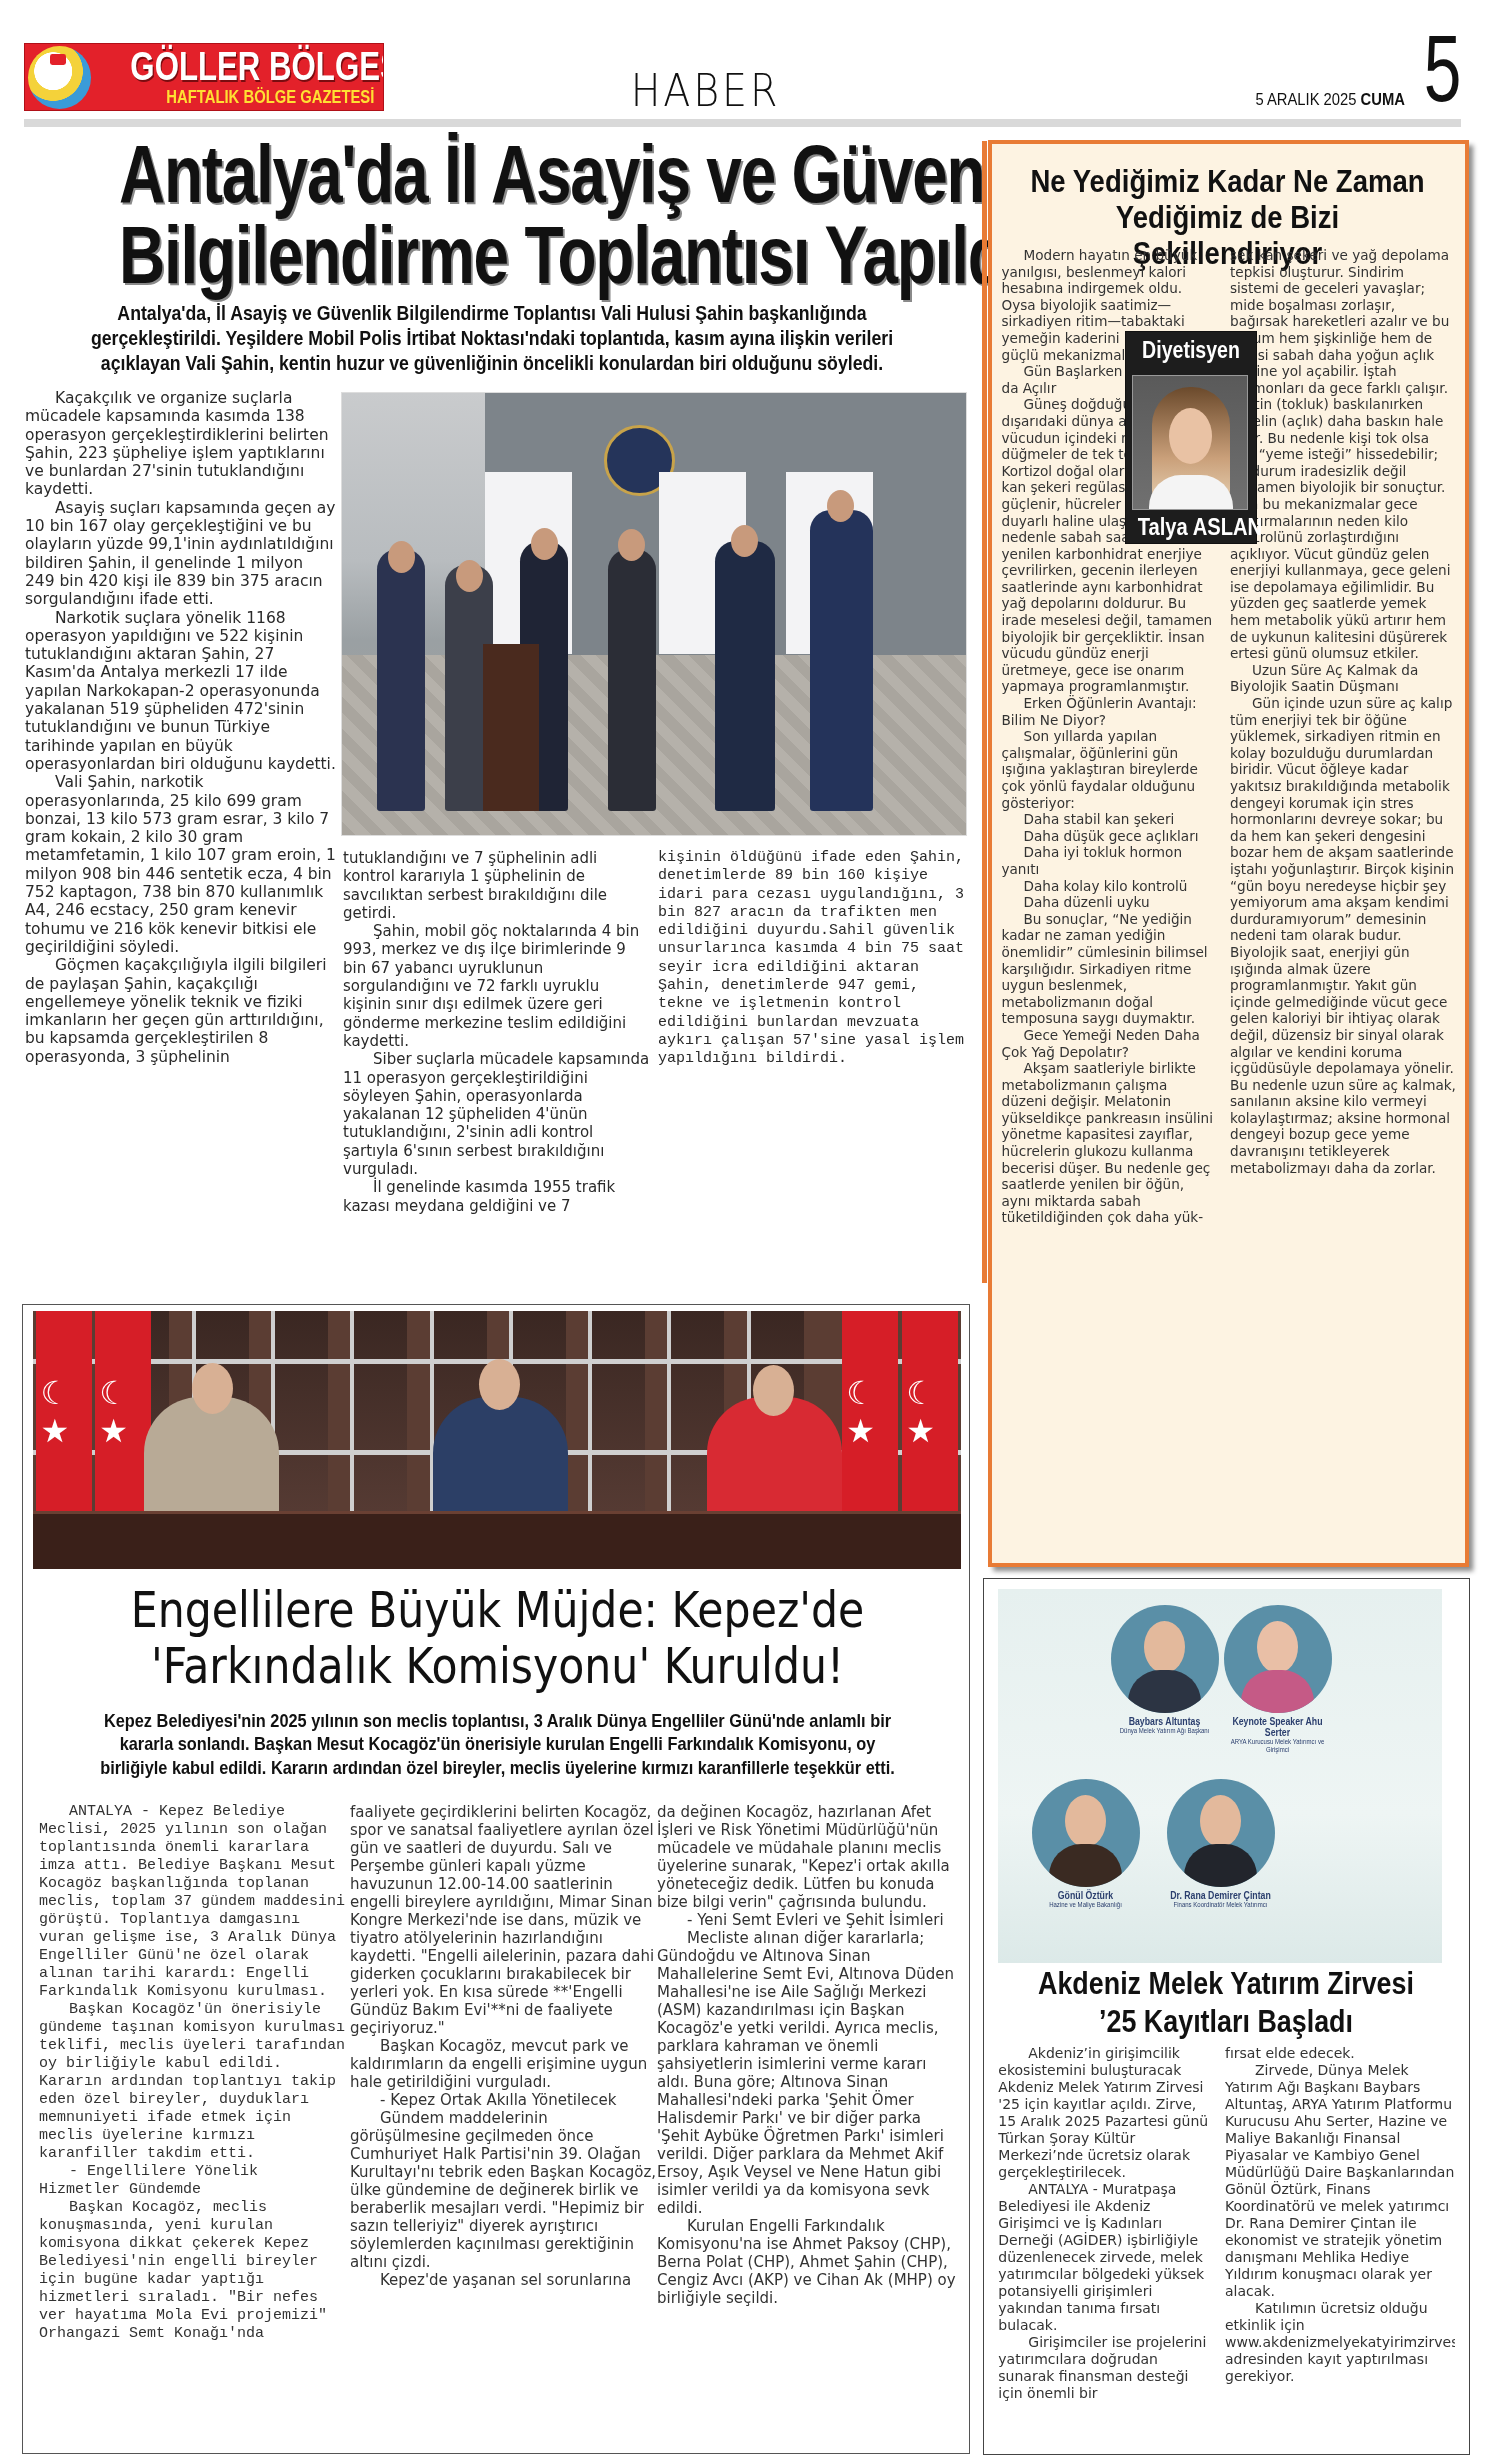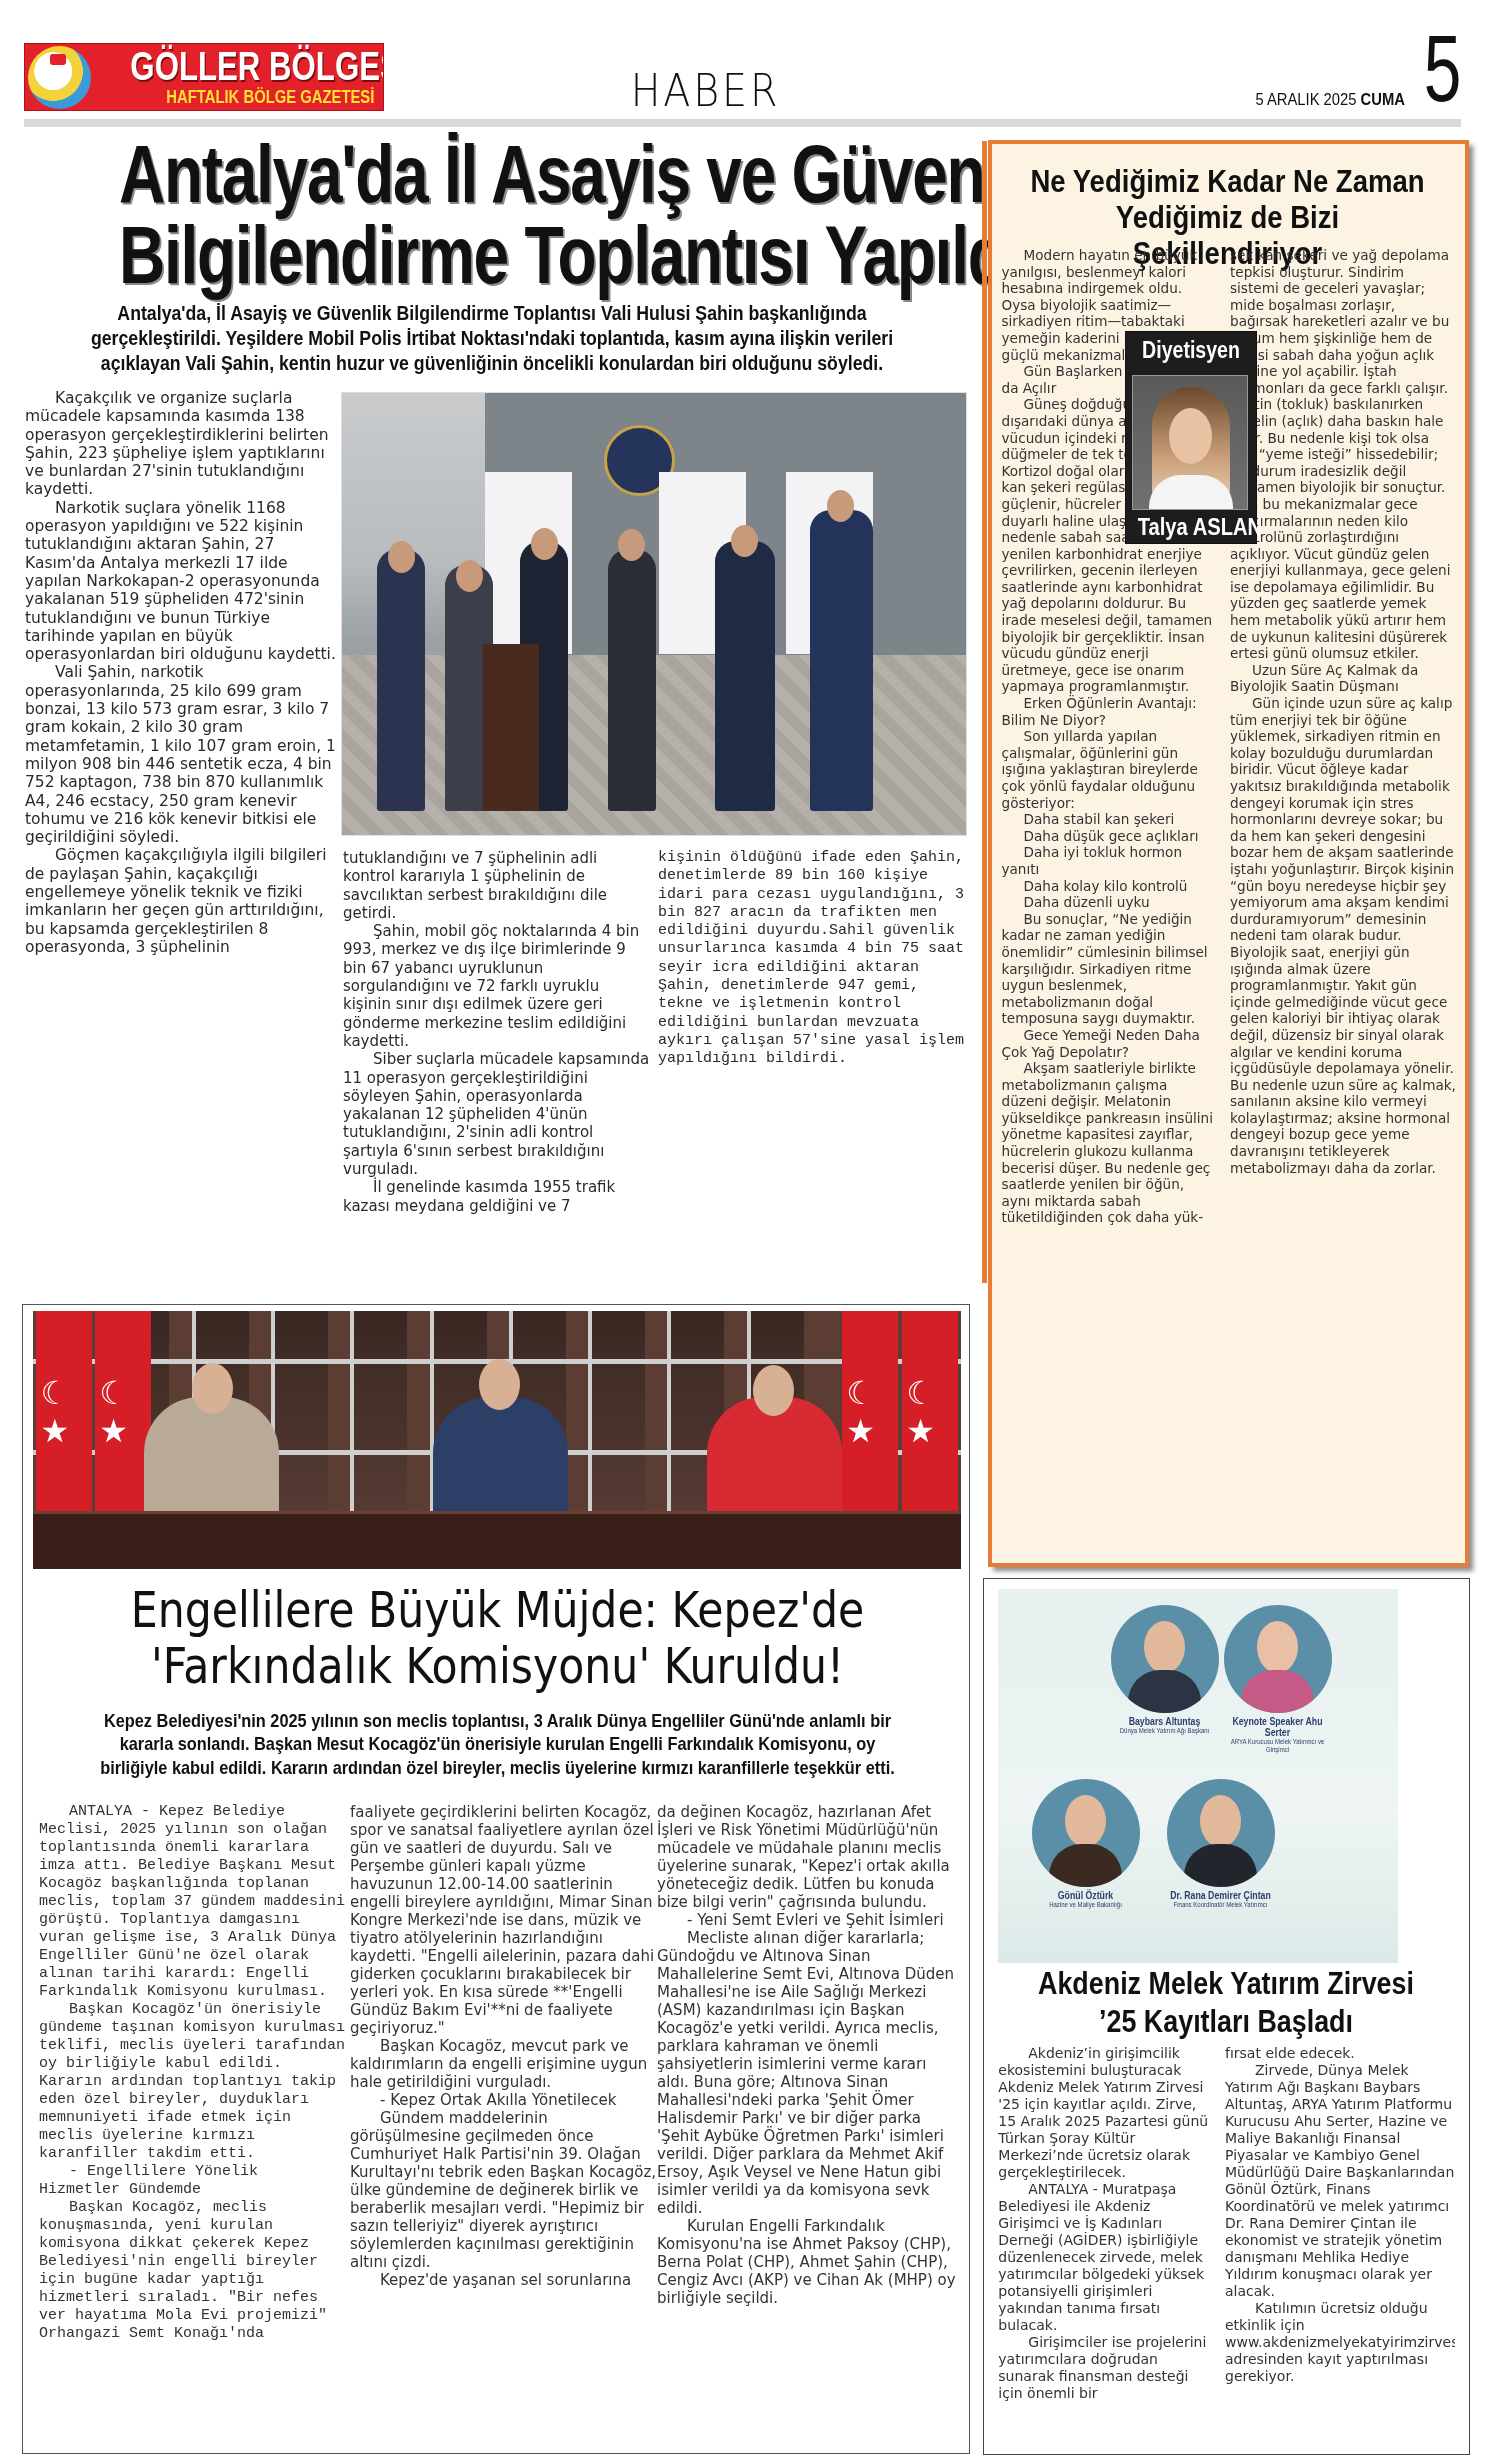--- a/index.html
+++ b/index.html
@@ -67,21 +67,21 @@
   .photo-2 .phead { position: absolute; width: 41px; height: 51px; border-radius: 50%; background: #d8b094; }
   .headline-2 { position: absolute; left: 8px; top: 278px; width: 933px; text-align: center; font-family: "DejaVu Sans", sans-serif; font-weight: 400; font-size: 49px; line-height: 56px; color: #111; transform: scaleX(0.87); transform-origin: center top; white-space: nowrap; }
   .spot-2 { position: absolute; left: 8px; top: 404px; width: 933px; text-align: center; font-family: "Liberation Sans", sans-serif; font-weight: 700; font-size: 19px; line-height: 23.4px; color: #111; transform: scaleX(0.86); transform-origin: center top; }
   .kepez-text { font-size: 15px; line-height: 18px; color: #333; }
   .k1 { left: 16px; top: 498px; width: 309px; height: 642px; font-family: Liberation Mono, monospace; }
   .k2 { left: 327px; top: 498px; width: 309px; height: 642px; }
   .k3 { left: 634px; top: 498px; width: 305px; height: 642px; }
 
   
   .melek-box { position: absolute; left: 983px; top: 1578px; width: 487px; height: 877px; border: 1.6px solid #444; }
-  .melek-photo { position: absolute; left: 14.3px; top: 9.5px; width: 400px; height: 374px; background: linear-gradient(180deg, #e6f0ef 0%, #eef5f4 60%, #dce9e8 100%); }
+  .melek-photo { position: absolute; left: 14.3px; top: 9.5px; width: 444px; height: 374px; background: linear-gradient(180deg, #e6f0ef 0%, #eef5f4 60%, #dce9e8 100%); }
   .speaker { position: absolute; width: 127px; text-align: center; }
   .speaker .disc { width: 108px; height: 108px; border-radius: 50%; background: #5a8fa7; margin: 0 auto; position: relative; overflow: hidden; }
   .speaker .disc .sface { position: absolute; left: 33px; top: 16px; width: 41px; height: 52px; border-radius: 50%; background: #e3b99c; }
   .speaker .disc .sbody { position: absolute; left: 17.4px; top: 65px; width: 73px; height: 56px; border-radius: 32px 32px 0 0; background: #2c3443; }
   .speaker .sname { font-family: "Liberation Sans", sans-serif; font-weight: 700; font-size: 10.3px; line-height: 11px; color: #2b3f6e; margin-top: 3.2px; transform: scaleX(0.85); }
   .speaker .stitle { font-family: "Liberation Sans", sans-serif; font-size: 7.1px; line-height: 8.7px; color: #2b3f6e; transform: scaleX(0.85); }
   .melek-title { position: absolute; left: 0; top: 385px; width: 484px; text-align: center; font-family: "Liberation Sans", sans-serif; font-weight: 700; font-size: 32px; line-height: 38px; color: #111; transform: scaleX(0.84); transform-origin: center top; }
   .melek-text { font-size: 14px; line-height: 17px; color: #333; }
   .m1 { left: 14.3px; top: 466px; width: 216px; height: 397px; }
   .m2 { left: 241px; top: 466px; width: 230px; height: 397px; }
@@ -105,20 +105,21 @@
 <div class="mast-rule"></div>
 
 <h1 class="headline-1">
   <span>Antalya'da İl Asayiş ve Güvenlik</span>
   <span>Bilgilendirme Toplantısı Yapıldı</span>
 </h1>
 <div class="spot-1">Antalya'da, İl Asayiş ve Güvenlik Bilgilendirme Toplantısı Vali Hulusi Şahin başkanlığında gerçekleştirildi. Yeşildere Mobil Polis İrtibat Noktası'ndaki toplantıda, kasım ayına ilişkin verileri açıklayan Vali Şahin, kentin huzur ve güvenliğinin öncelikli konulardan biri olduğunu söyledi.</div>
 
 <div class="col body-text c1">
   <p>Kaçakçılık ve organize suçlarla mücadele kapsamında kasımda 138 operasyon gerçekleştirdiklerini belirten Şahin, 223 şüpheliye işlem yaptıklarını ve bunlardan 27'sinin tutuklandığını kaydetti.</p>
+  <p>Asayiş suçları kapsamında geçen ay 10 bin 167 olay gerçekleştiğini ve bu olayların yüzde 99,1'inin aydınlatıldığını bildiren Şahin, il genelinde 1 milyon 249 bin 420 kişi ile 839 bin 375 aracın sorgulandığını ifade etti.</p>
   <p>Narkotik suçlara yönelik 1168 operasyon yapıldığını ve 522 kişinin tutuklandığını aktaran Şahin, 27 Kasım'da Antalya merkezli 17 ilde yapılan Narkokapan-2 operasyonunda yakalanan 519 şüpheliden 472'sinin tutuklandığını ve bunun Türkiye tarihinde yapılan en büyük operasyonlardan biri olduğunu kaydetti.</p>
   <p>Vali Şahin, narkotik operasyonlarında, 25 kilo 699 gram bonzai, 13 kilo 573 gram esrar, 3 kilo 7 gram kokain, 2 kilo 30 gram metamfetamin, 1 kilo 107 gram eroin, 1 milyon 908 bin 446 sentetik ecza, 4 bin 752 kaptagon, 738 bin 870 kullanımlık A4, 246 ecstacy, 250 gram kenevir tohumu ve 216 kök kenevir bitkisi ele geçirildiğini söyledi.</p>
   <p>Göçmen kaçakçılığıyla ilgili bilgileri de paylaşan Şahin, kaçakçılığı engellemeye yönelik teknik ve fiziki imkanların her geçen gün arttırıldığını, bu kapsamda gerçekleştirilen 8 operasyonda, 3 şüphelinin</p>
 </div>
 
 <div class="photo-1" title="Vali Hulusi Şahin ve güvenlik yetkilileri kürsü başında">
   <div class="wall"></div>
   <div class="badge"></div>
   <div class="banner" style="left:143px"></div>
   <div class="banner" style="left:317px"></div>

